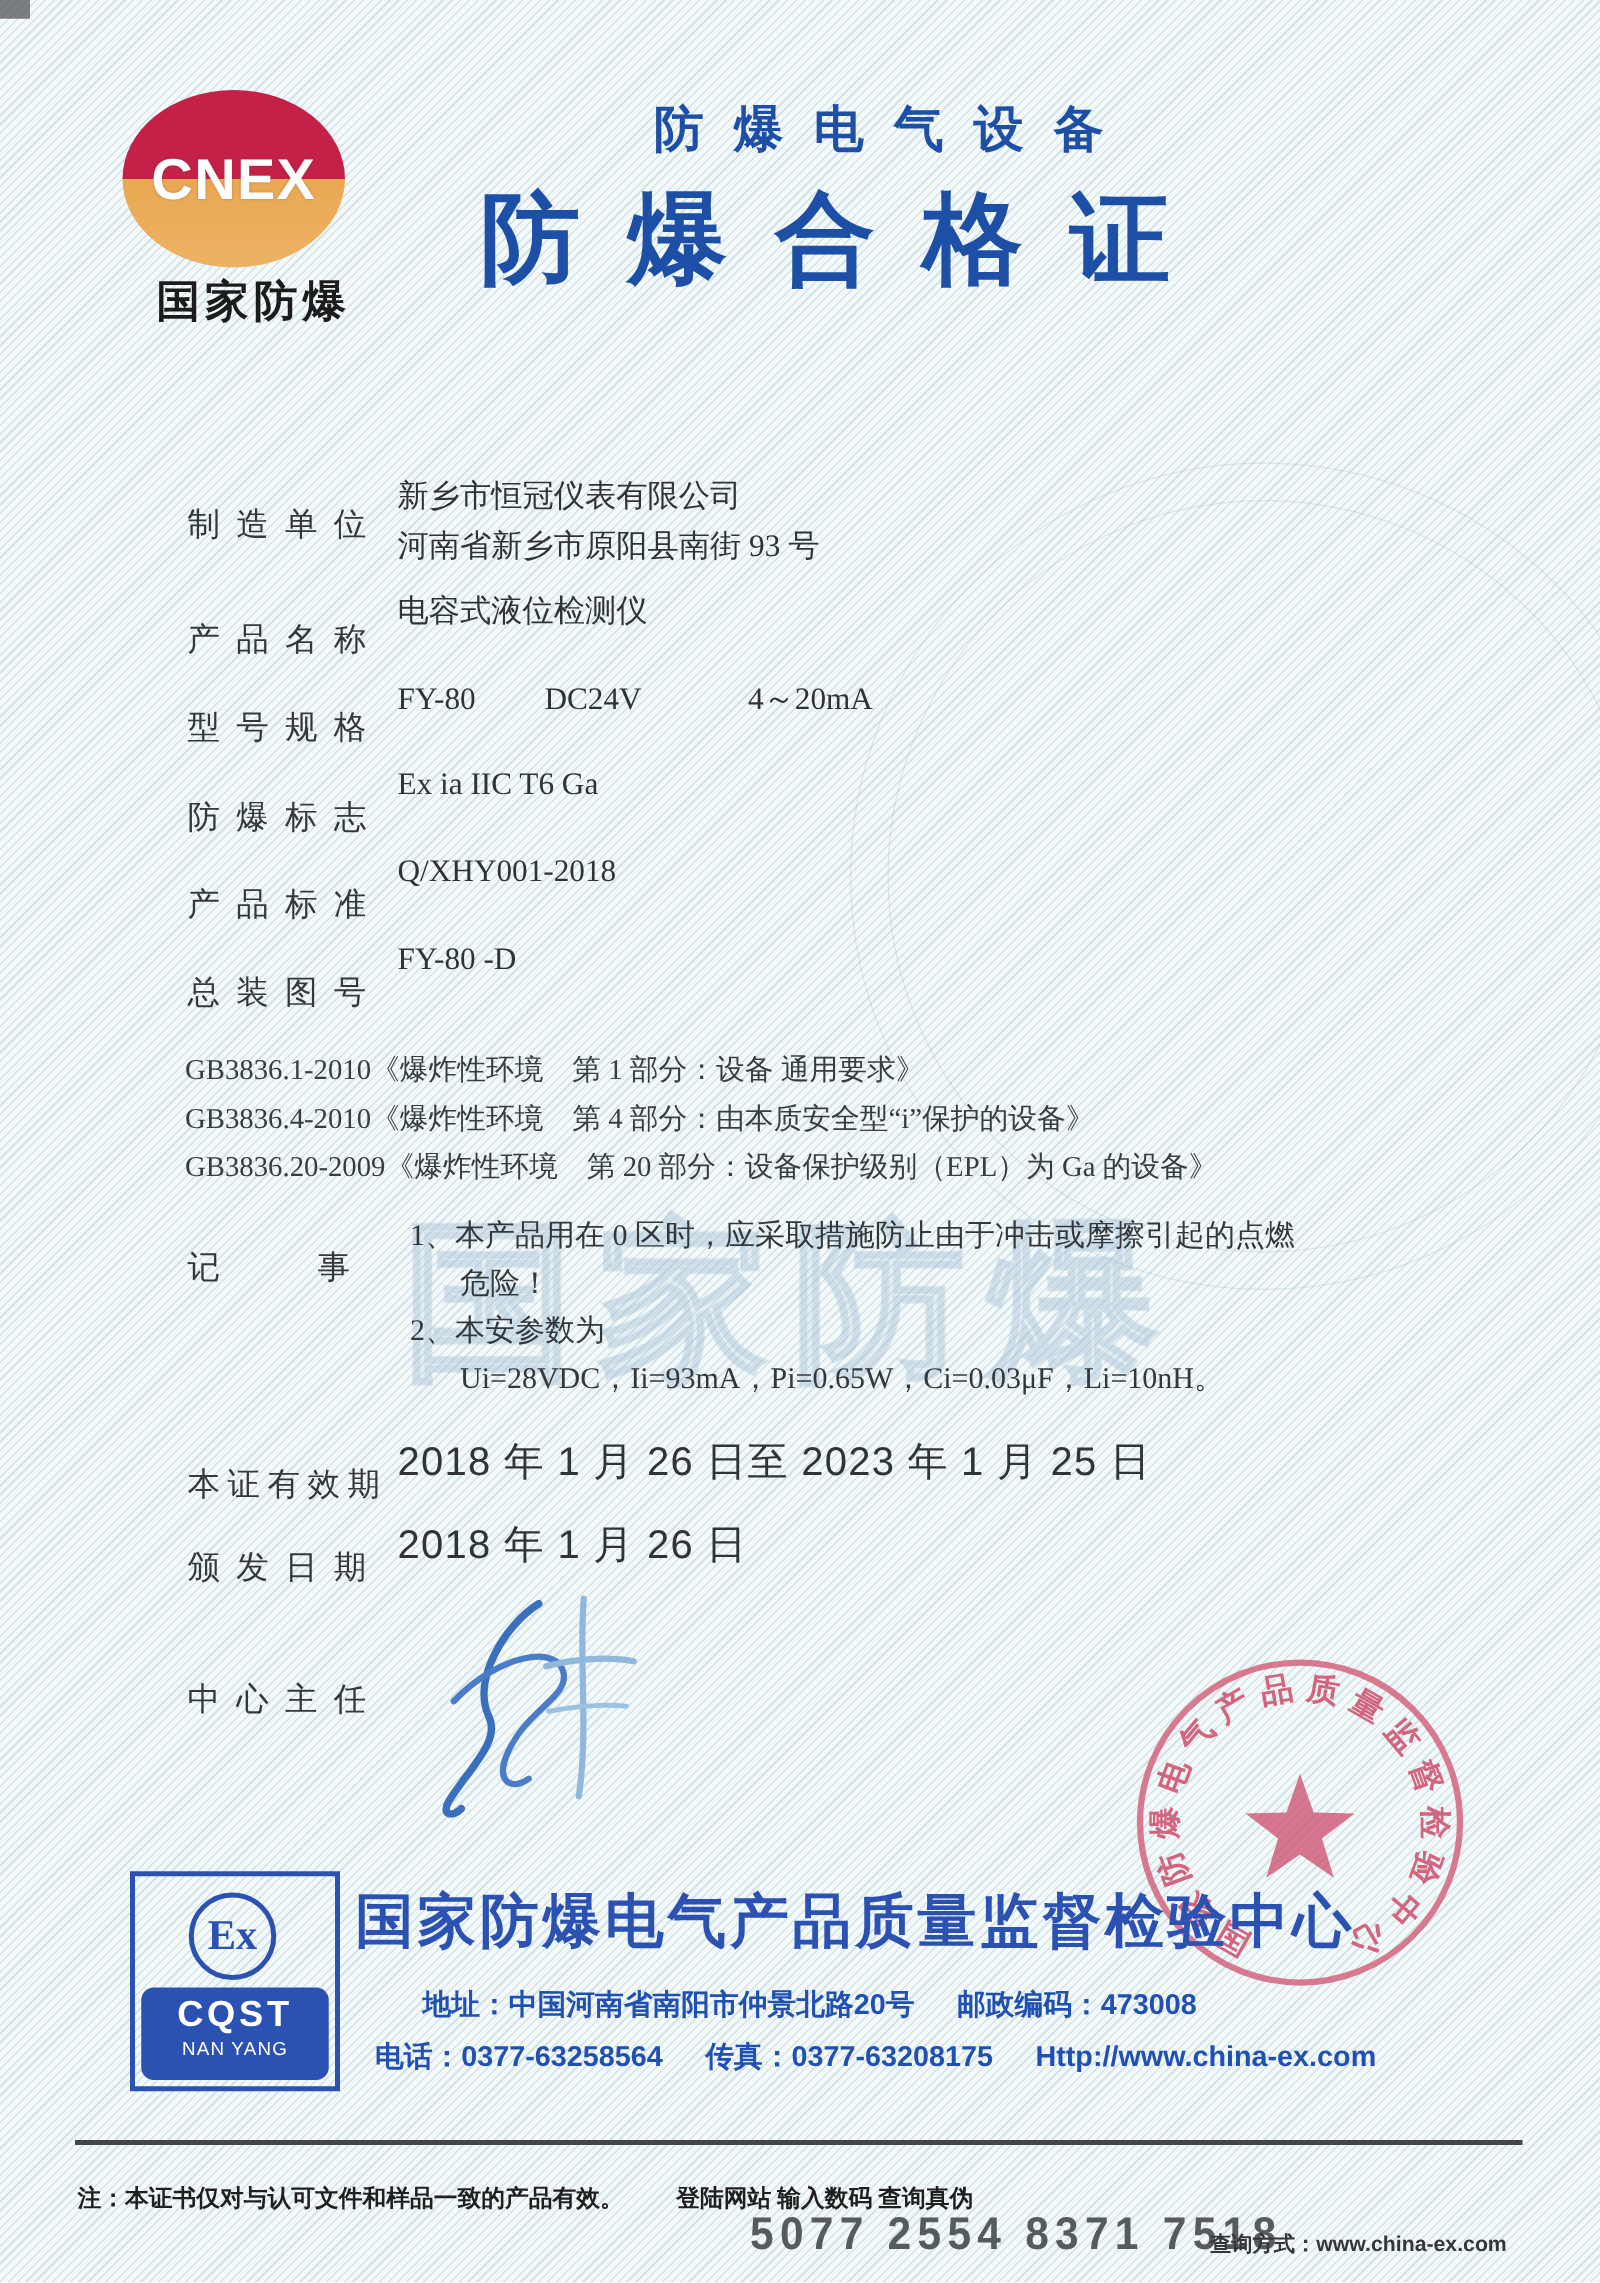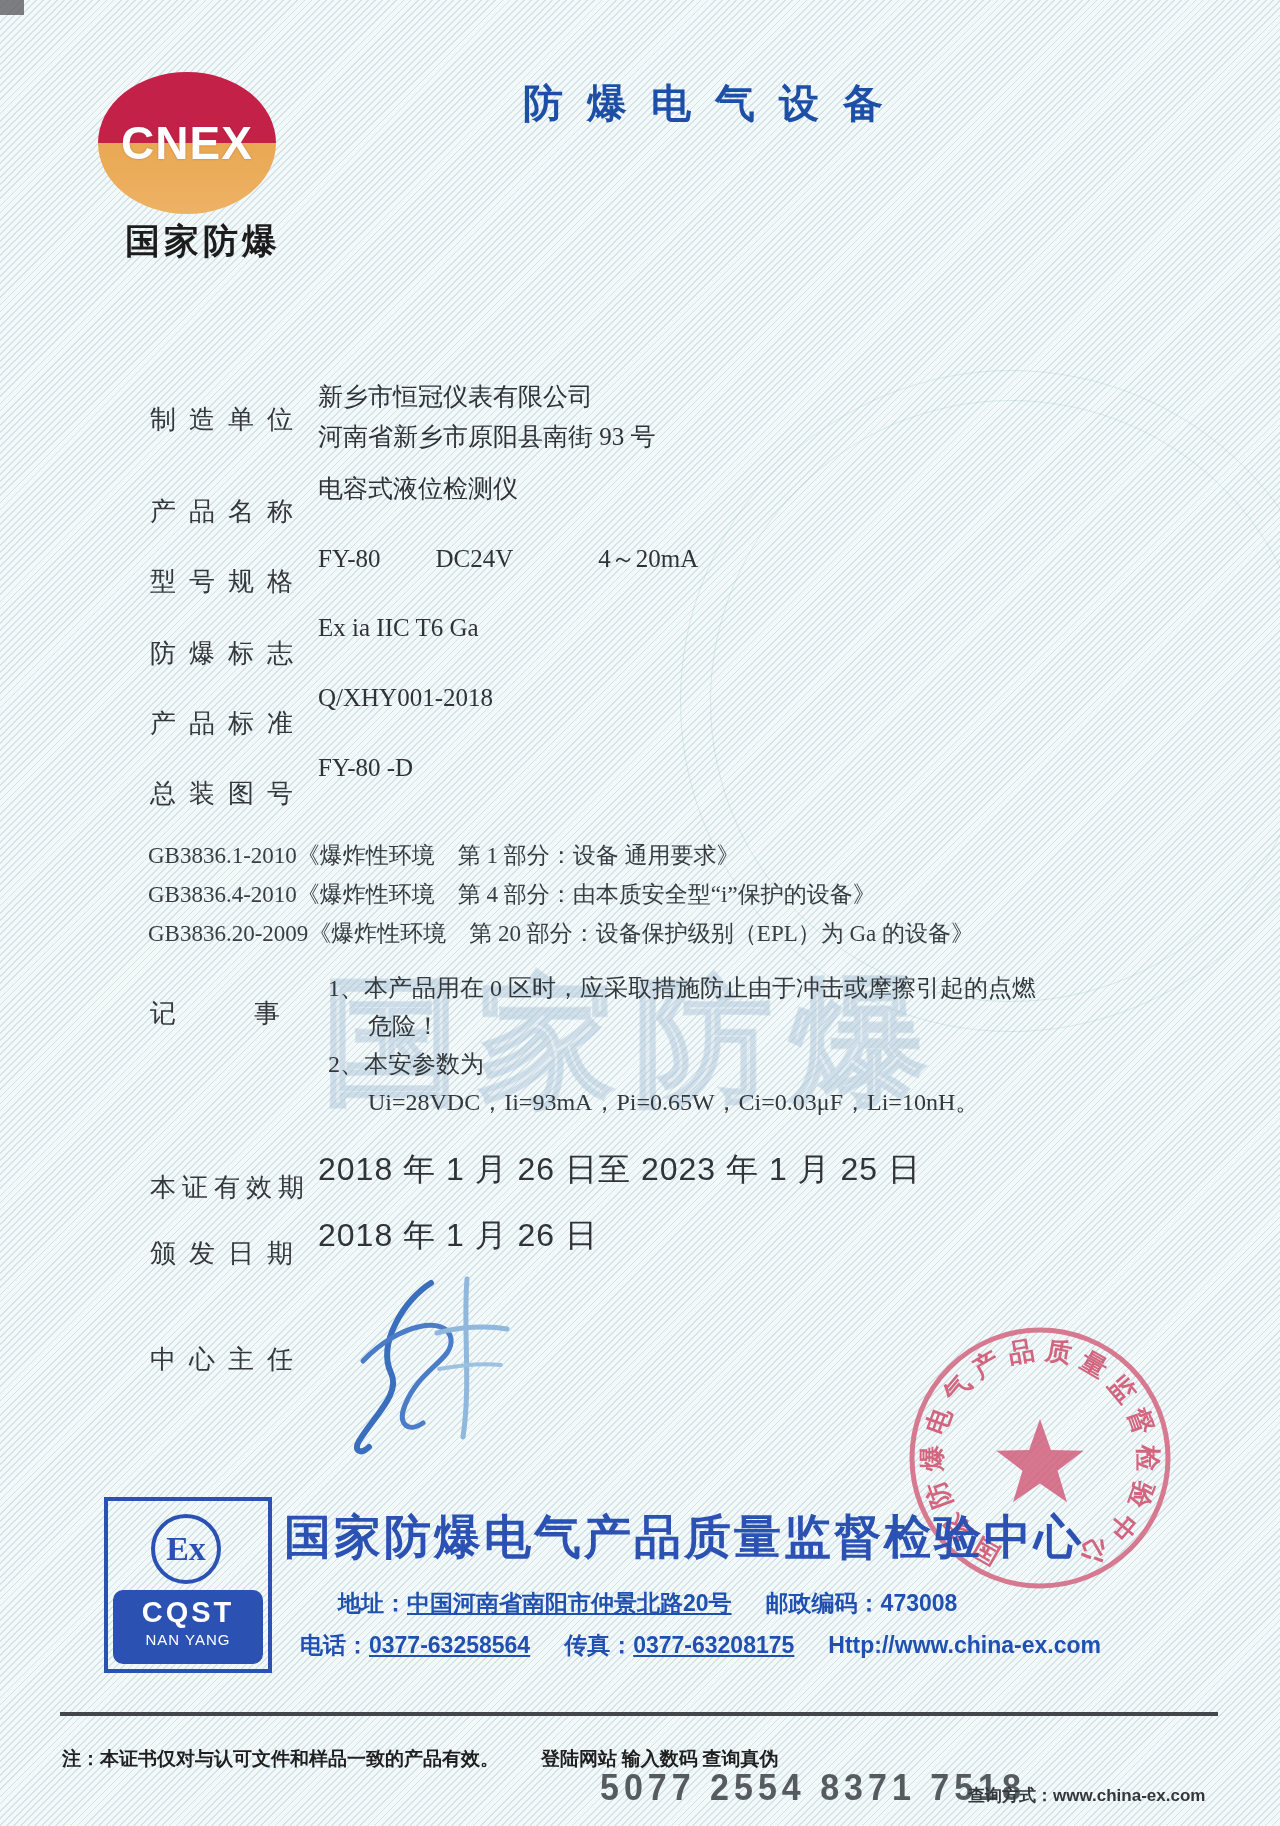--- a/index.html
+++ b/index.html
@@ -58,21 +58,21 @@
   .ex-circle{position:absolute; left:43px; top:13px; width:70px; height:70px; border:4px solid #2b52b2; border-radius:50%;
     display:flex; align-items:center; justify-content:center; font-size:34px; font-weight:700; color:#2b52b2; box-sizing:border-box;}
   .ex-band{position:absolute; left:5px; right:5px; bottom:5px; height:74px; background:#2b52b2; color:#fff;
     font-family:"Liberation Sans","DejaVu Sans",sans-serif; text-align:center;border-radius:10px;}
   .ex-cqst{font-size:29px; font-weight:700; letter-spacing:3px; margin-top:6px;}
   .ex-city{font-size:15px; letter-spacing:1px; margin-top:2px;}
   .org-name{left:284px; top:1506px; width:910px; font-size:47px; font-weight:900; color:#2b52b2; letter-spacing:3px; white-space:nowrap;}
   .org-line{font-family:"Liberation Sans","DejaVu Sans",sans-serif; font-weight:700; color:#2050b0; font-size:23px; white-space:nowrap;}
   .addr-line{left:338px; top:1588px;}
   .phone-line{left:300px; top:1630px;}
-  .org-line .seg{margin-right:34px;text-decoration:underline;}
+  .org-line .seg{margin-right:34px;}
   
   .divider{left:60px; top:1712px; width:1158px; height:4px; background:#43474c;}
   .foot-note{left:62px; top:1746px; font-size:19px; color:#1f1f1f; font-weight:600; white-space:nowrap;}
   .foot-hint{margin-left:42px; font-weight:600;}
   .verify-code{left:600px; top:1768px; font-family:"Liberation Sans","DejaVu Sans",sans-serif;
     font-size:34px; font-weight:700; color:#565b60; letter-spacing:5px; transform:scaleY(1.08); white-space:nowrap;}
   .query{left:968px; top:1784px; font-family:"Liberation Sans","DejaVu Sans",sans-serif; font-size:17px; color:#33373b; font-weight:600; white-space:nowrap;}
 </style>
 </head>
 <body>
@@ -83,20 +83,21 @@
   <div class="abs guilloche g2"></div>
   <div class="abs watermark">国家防爆</div>
   <div class="abs corner-speck"></div>
 
   <div class="abs cnex-ellipse">
     <span class="cnex-text">CNEX</span>
   </div>
   <div class="abs cnex-caption">国家防爆</div>
 
   <div class="abs doc-type">防爆电气设备</div>
+  <div class="abs doc-title">防爆合格证</div>
 
   <div class="flabel" style="top:378px">制造单位</div>
   <div class="fvalue" style="top:380px">新乡市恒冠仪表有限公司</div>
   <div class="fvalue" style="top:420px">河南省新乡市原阳县南街 93 号</div>
 
   <div class="flabel" style="top:470px">产品名称</div>
   <div class="fvalue" style="top:472px">电容式液位检测仪</div>
 
   <div class="flabel" style="top:540px">型号规格</div>
   <div class="fvalue" style="top:542px">

